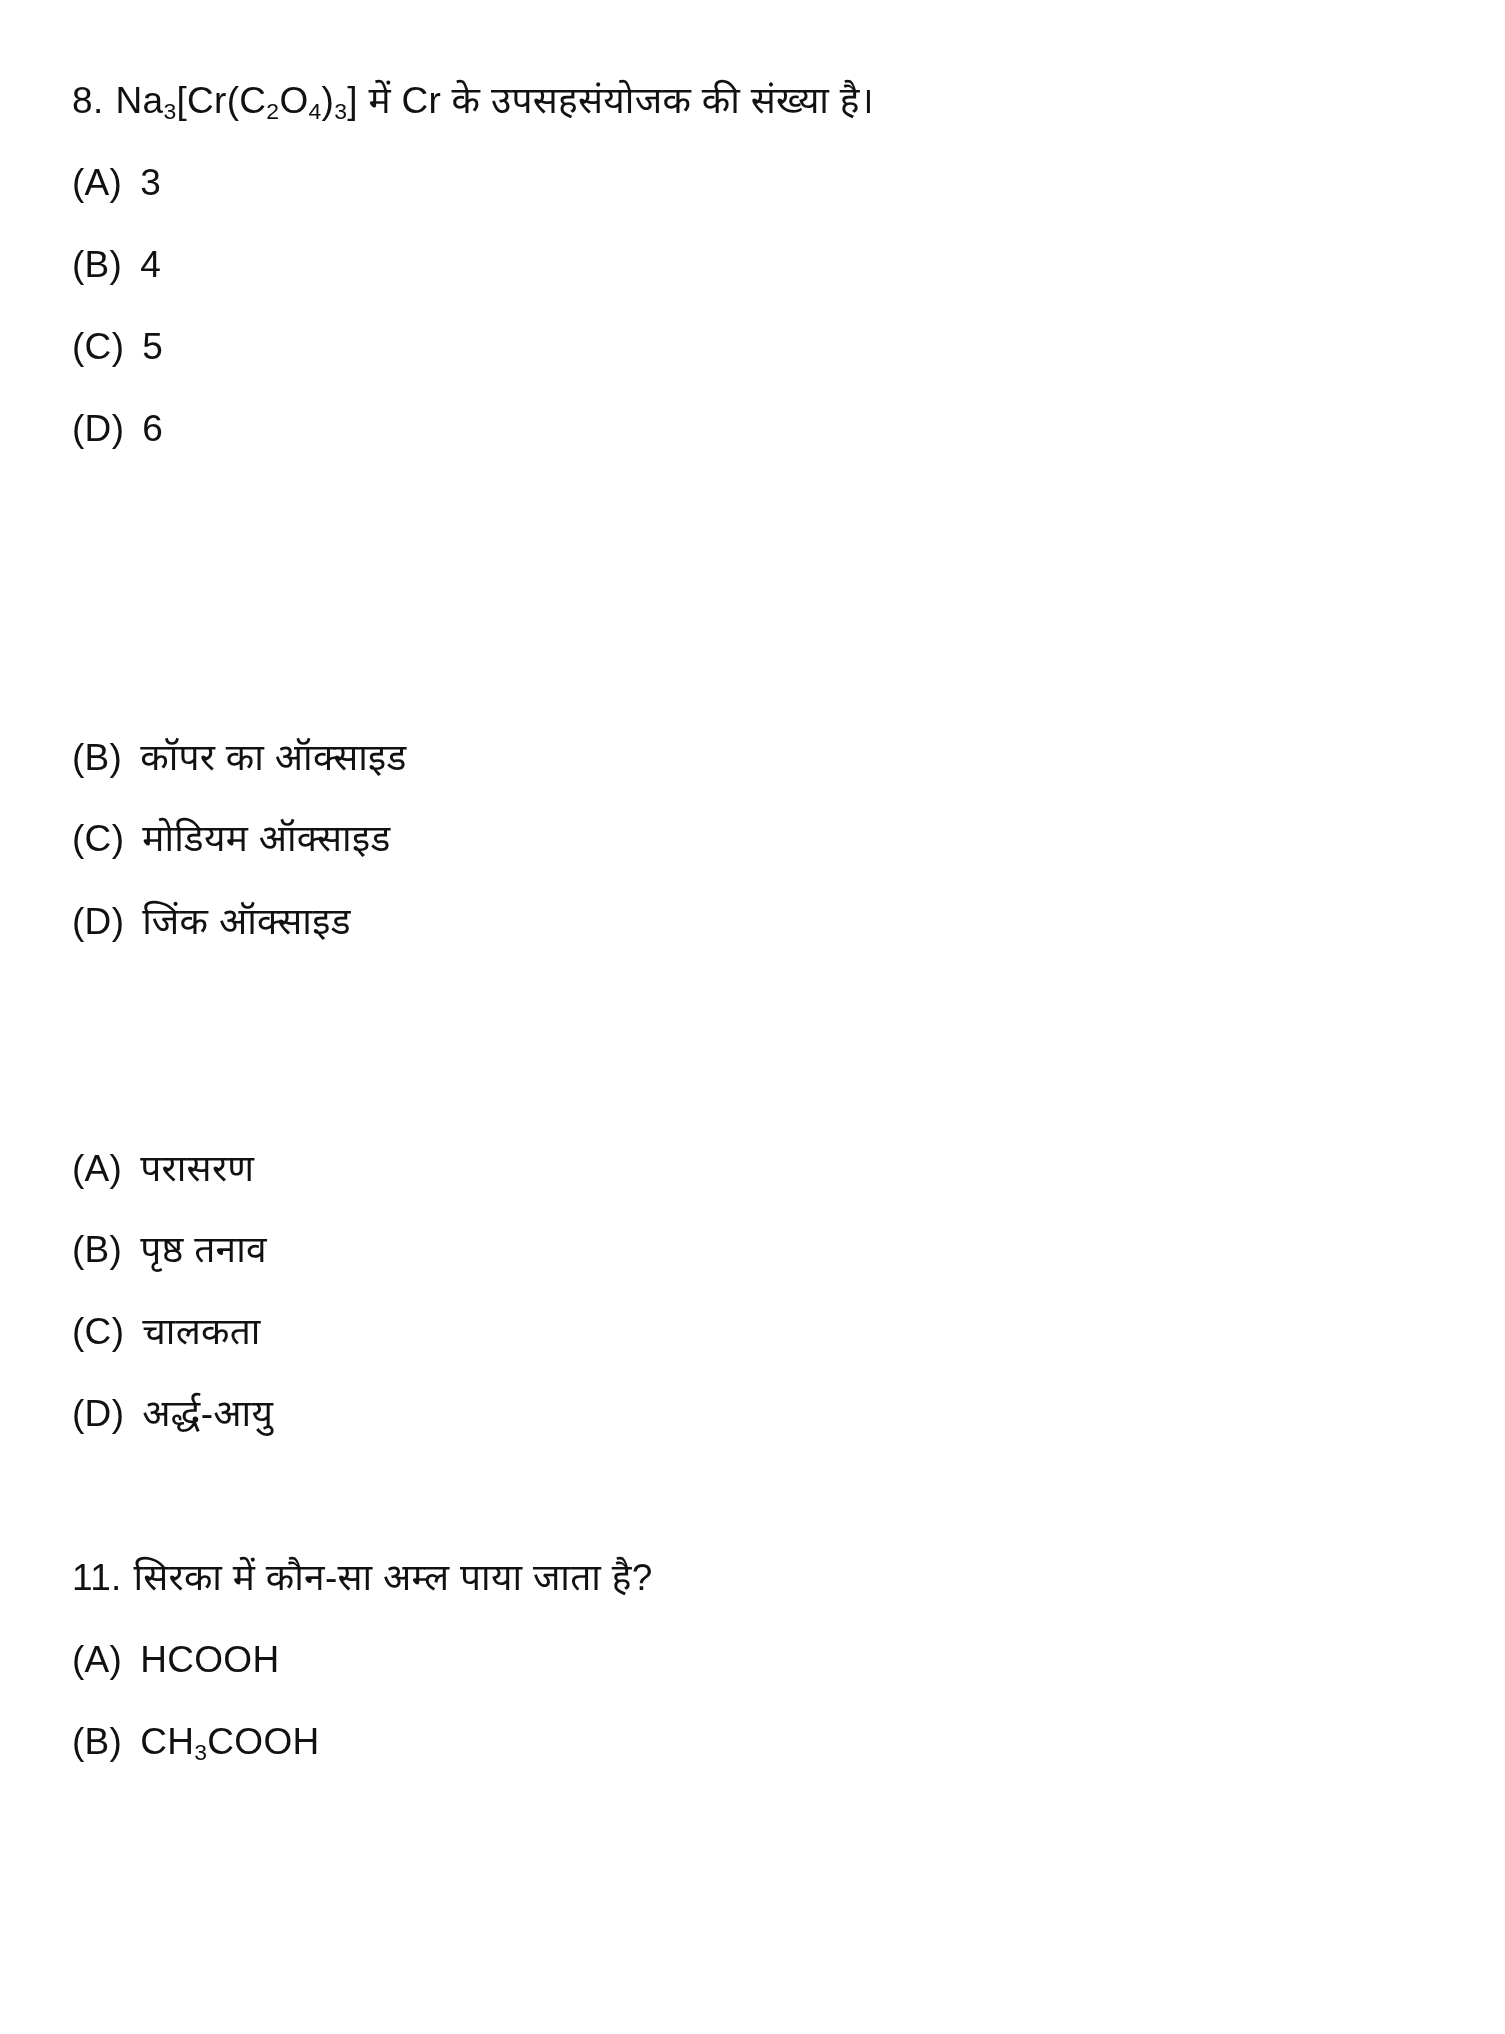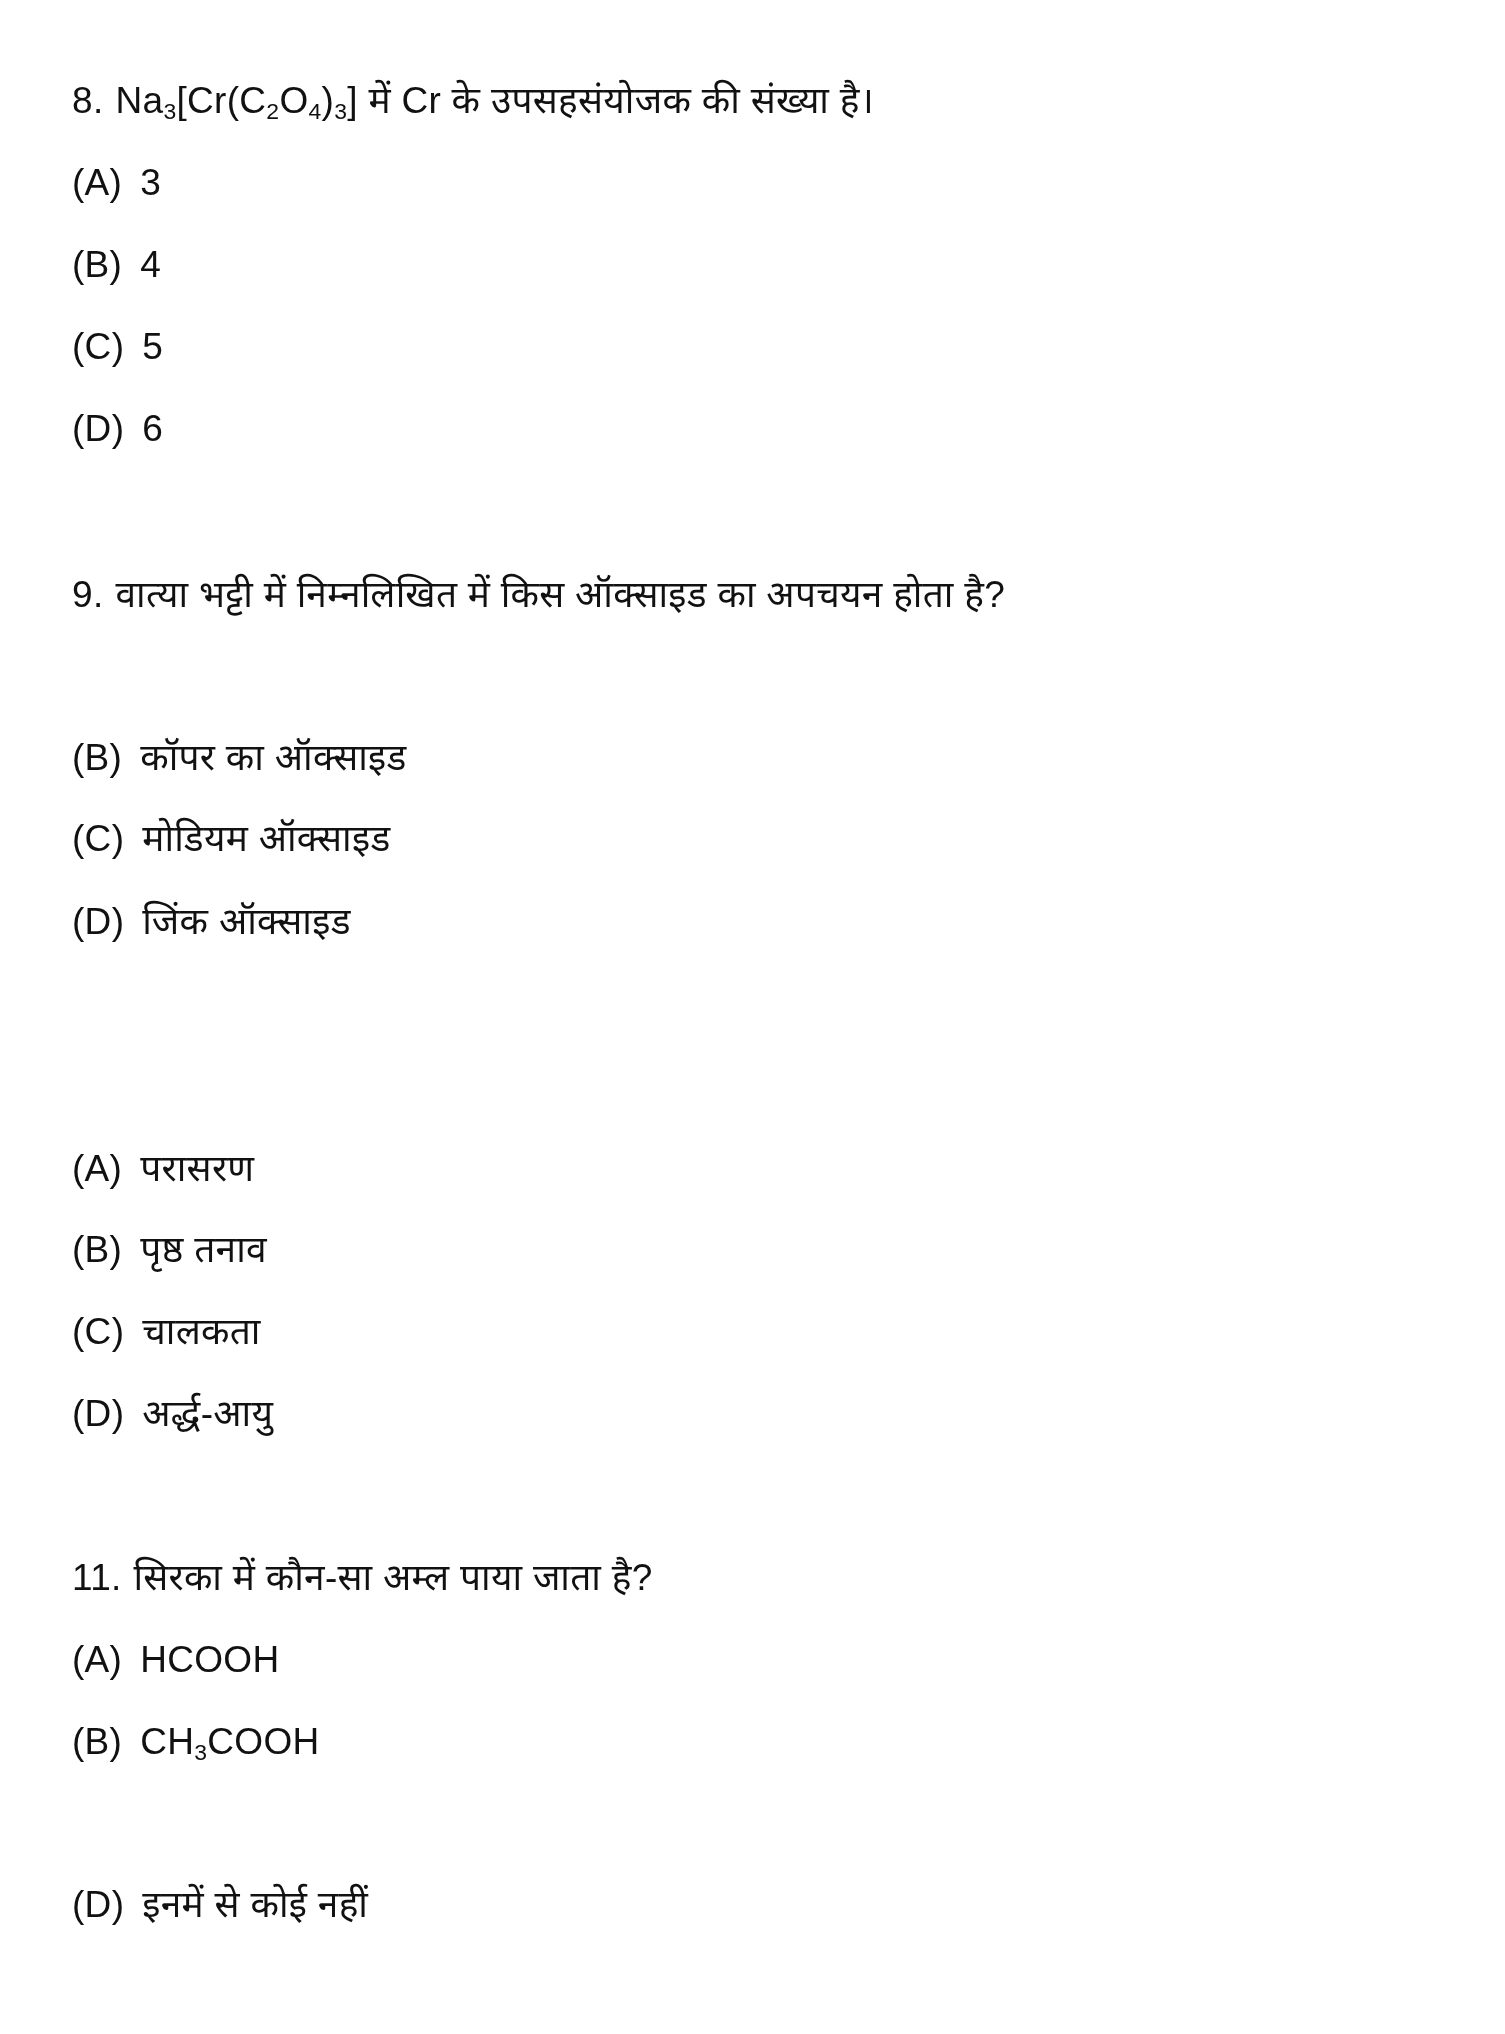--- a/index.html
+++ b/index.html
@@ -51,23 +51,20 @@
   <div class="line" style="top:241px">
     <span class="lbl">(B)</span><span>4</span>
   </div>
   <div class="line" style="top:323px">
     <span class="lbl">(C)</span><span>5</span>
   </div>
   <div class="line" style="top:405px">
     <span class="lbl">(D)</span><span>6</span>
   </div>
 
-  <div class="line" style="top:571px">
-    <span class="num">9.</span><span>वात्या भट्टी में निम्नलिखित में किस ऑक्साइड का अपचयन होता  है?</span>
-  </div>
   <div class="line" style="top:734px">
     <span class="lbl">(B)</span><span>कॉपर का ऑक्साइड</span>
   </div>
   <div class="line" style="top:898px">
     <span class="lbl">(D)</span><span>जिंक ऑक्साइड</span>
   </div>
   <div class="line" style="top:815px">
     <span class="lbl">(C)</span><span>मोडियम ऑक्साइड</span>
   </div>
 
@@ -86,17 +83,14 @@
 
   <div class="line" style="top:1554px">
     <span class="num">11.</span><span>सिरका में कौन-सा अम्ल पाया जाता है?</span>
   </div>
   <div class="line" style="top:1636px">
     <span class="lbl">(A)</span><span>HCOOH</span>
   </div>
   <div class="line" style="top:1718px">
     <span class="lbl">(B)</span><span>CH</span><sub>3</sub><span>COOH</span>
   </div>
-  <div class="line" style="top:1881px">
-    <span class="lbl">(D)</span><span>इनमें से कोई नहीं</span>
-  </div>
 
 </div>
 
 </body></html>

